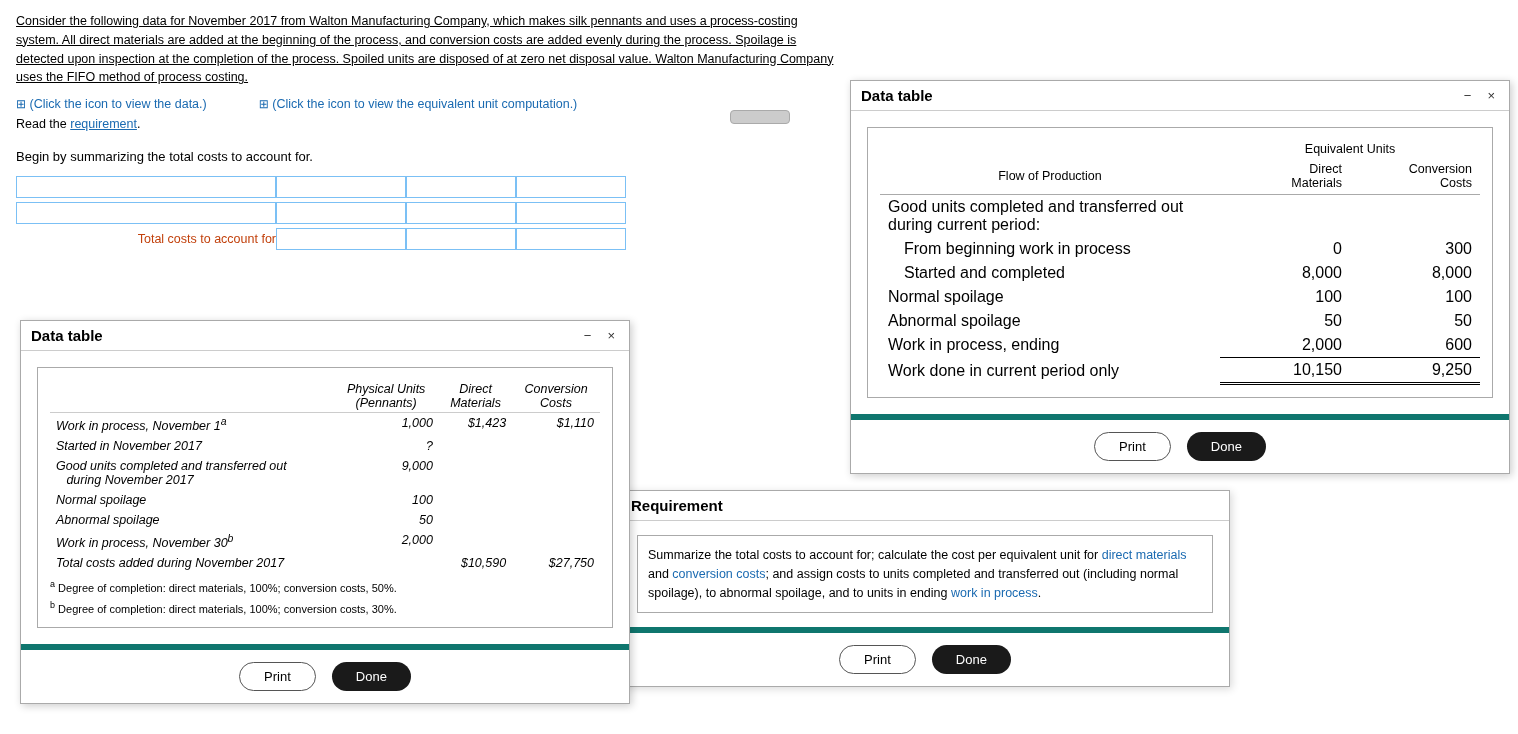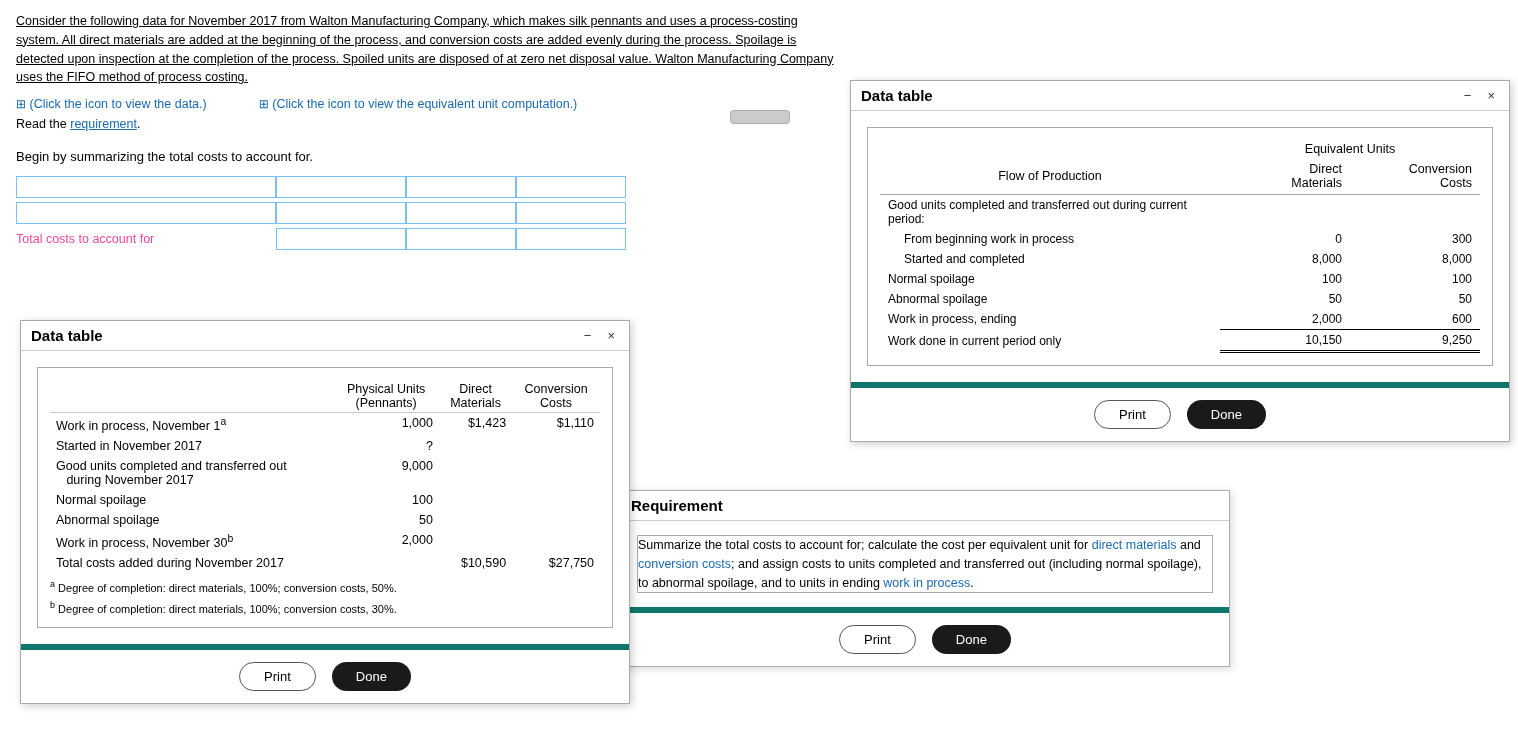--- a/index.html
+++ b/index.html
@@ -81,22 +81,23 @@
       outline: none;
     }
 
     .total-costs-row {
       display: grid;
       grid-template-columns: 260px 130px 110px 110px;
       margin-top: 4px;
       align-items: center;
     }
     .total-costs-label {
-      color: #ec4899;
-      font-size: 12.5px;
+      color: #c2410c;
+      font-size: 12.5px;
+      text-align: right;
     }
 
     
     .popup {
       position: absolute;
       background: #fff;
       border: 1px solid #aaa;
       box-shadow: 2px 2px 8px rgba(0,0,0,0.2);
     }
 
@@ -147,20 +148,21 @@
     
     .inner-table {
       border: 1px solid #aaa;
       padding: 12px;
       font-size: 12.5px;
     }
 
     .inner-table table {
       width: 100%;
       border-collapse: collapse;
+      font-style: italic;
     }
 
     .inner-table th {
       font-weight: normal;
       text-align: center;
       font-size: 12.5px;
       padding: 2px 6px;
       border-bottom: 1px solid #ccc;
     }
     .inner-table td {
@@ -224,21 +226,21 @@
       font-weight: normal;
       text-align: right;
       font-size: 12.5px;
       padding: 2px 8px 4px 8px;
     }
     .right-inner-table th.left-header {
       text-align: left;
     }
     .right-inner-table td {
       padding: 3px 8px;
-      font-size: 12px;
+      font-size: 16px;
     }
     .right-inner-table .col-label {
       text-align: left;
     }
     .right-inner-table .col-num {
       text-align: right;
     }
     .header-row-top th {
       border-bottom: none !important;
     }
@@ -258,20 +260,21 @@
       background: #fff;
       border: 1px solid #aaa;
       box-shadow: 2px 2px 8px rgba(0,0,0,0.15);
       z-index: 5;
     }
     .req-popup-body {
       padding: 14px 16px;
     }
     .req-text-box {
       border: 1px solid #aaa;
+      padding: 10px;
       font-size: 12.5px;
       line-height: 1.5;
     }
 
     
     .scroll-handle {
       position: absolute;
       top: 110px;
       left: 730px;
       width: 60px;

